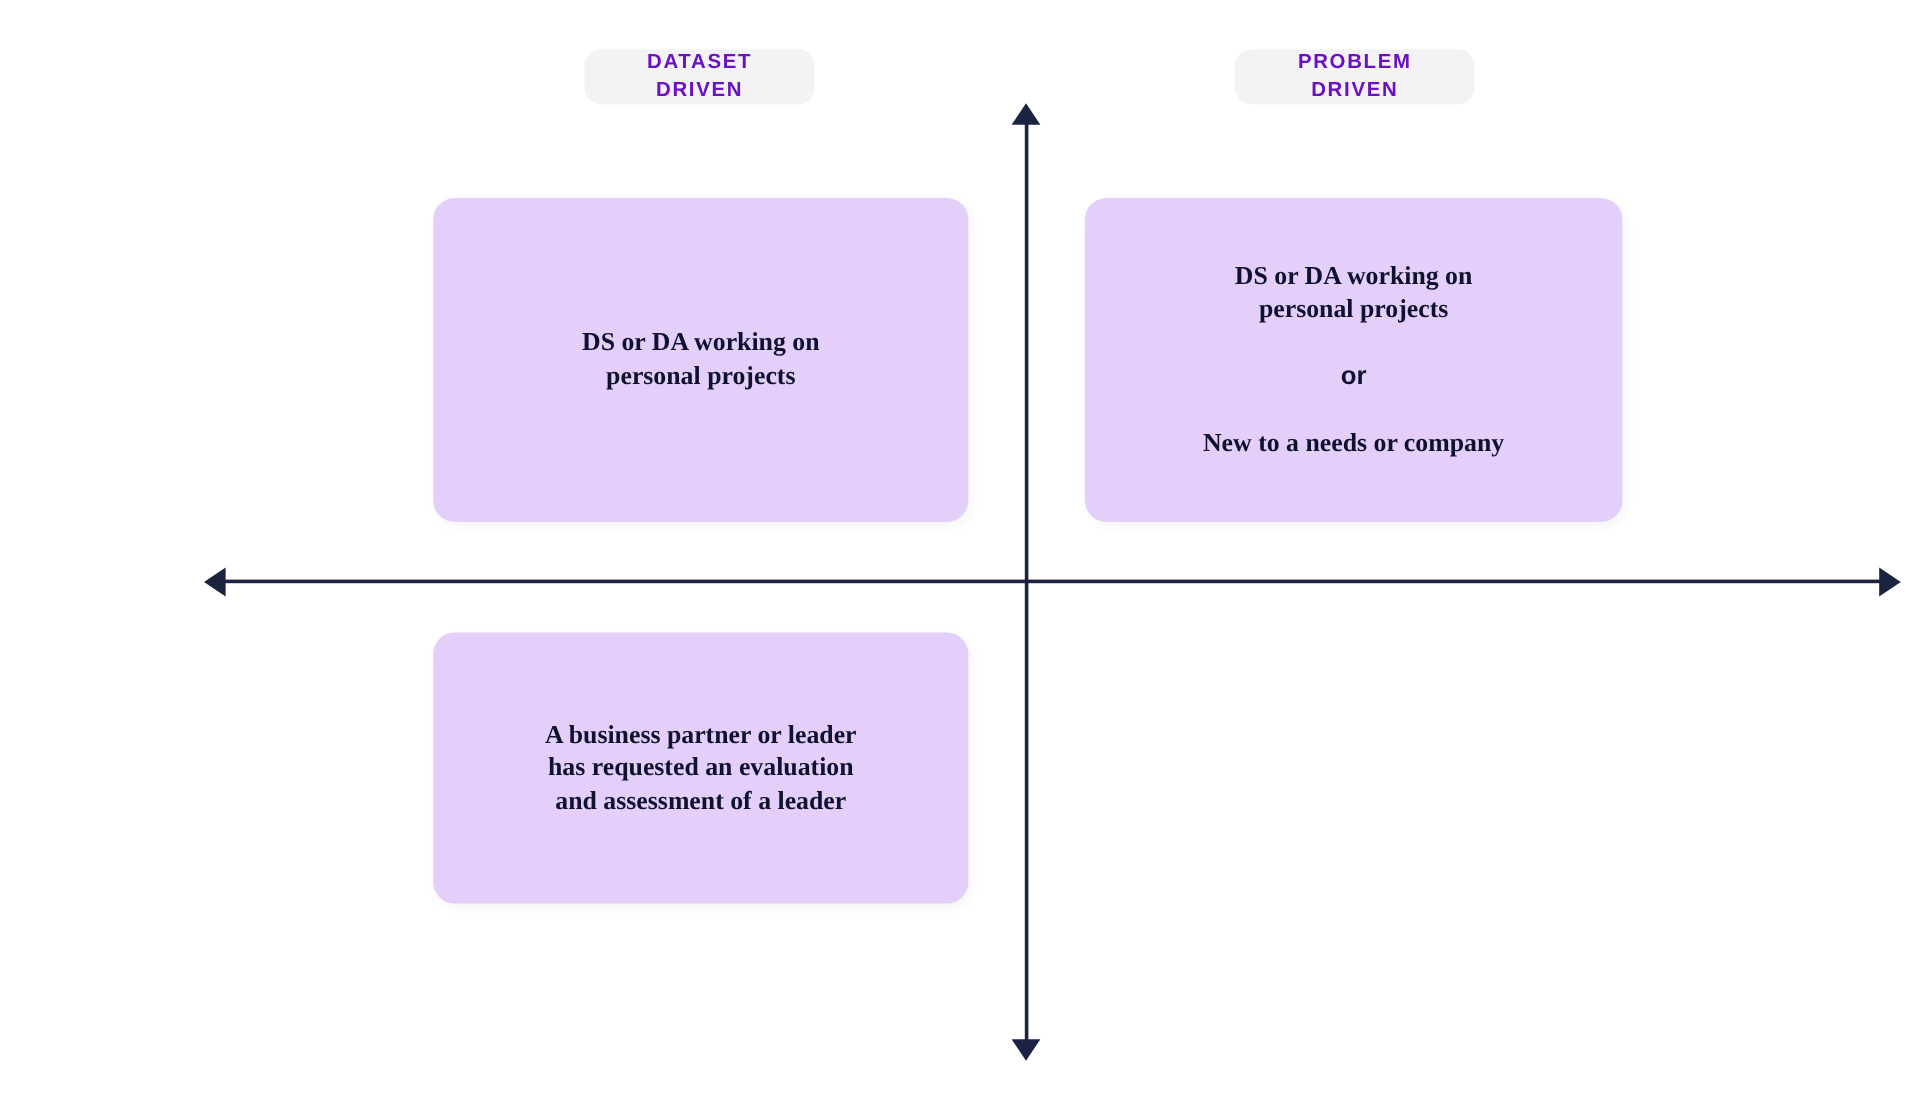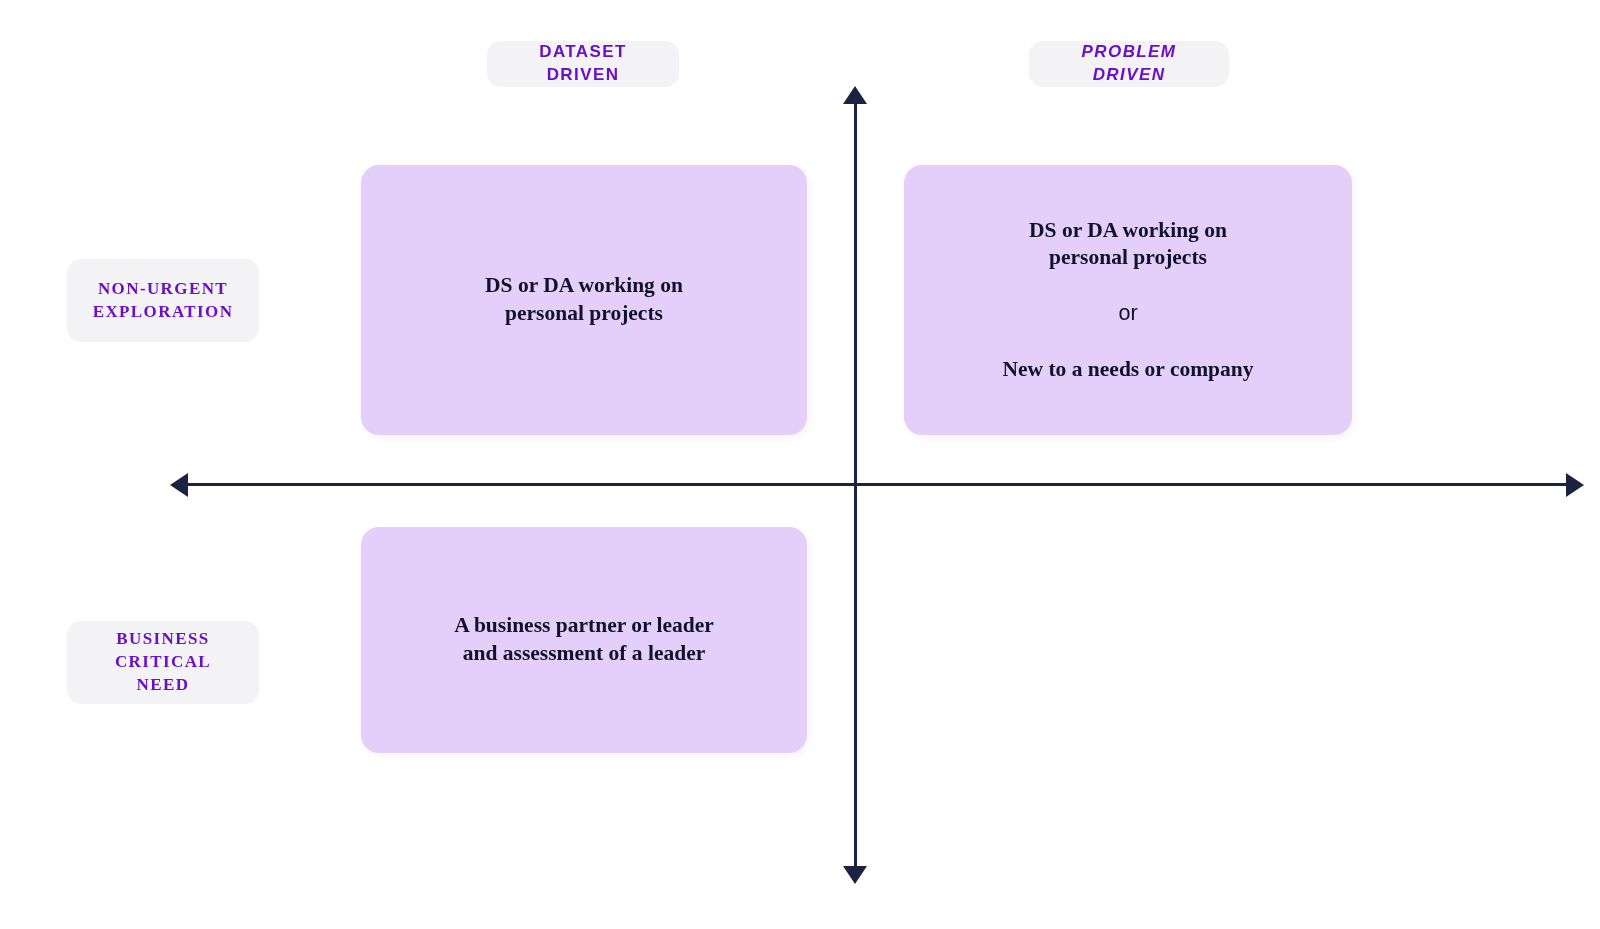--- a/index.html
+++ b/index.html
@@ -80,21 +80,21 @@
     font-size: 17px;
     letter-spacing: 1.4px;
     text-align: center;
     display: flex;
     align-items: center;
     justify-content: center;
     line-height: 1.35;
     padding: 10px 22px;
   }
   .pill-dataset  { left: 487px;  top: 41px;  width: 192px; height: 46px; }
-  .pill-problem  { left: 1029px; top: 41px;  width: 200px; height: 46px; font-style: italic; }
+  .pill-problem  { left: 1029px; top: 41px;  width: 200px; height: 46px; }
   .pill-nonurgent{ left: 67px;   top: 259px; width: 192px; height: 83px; }
   .pill-business { left: 67px;   top: 621px; width: 192px; height: 83px; }
 
   
   .card {
     position: absolute;
     background: #e3cffa;
     border-radius: 18px;
     display: flex;
     align-items: center;
@@ -108,21 +108,21 @@
     box-shadow: 3px 3px 10px rgba(0,0,0,0.045);
   }
   .card-tl { left: 361px;  top: 165px; width: 446px; height: 270px; }
   .card-tr { left: 904px;  top: 165px; width: 448px; height: 270px; }
   .card-bl { left: 361px;  top: 527px; width: 446px; height: 226px; }
   .card-br { left: 904px;  top: 527px; width: 448px; height: 273px; }
 
   .card-body { width: 100%; }
   .card-line { display: block; font-family: Liberation Serif, serif; }
   .card-gap  { display: block; height: 28px; }
-  .card-or   { display: block; font-weight: 400; }
+  .card-or   { display: block; font-weight: 700; }
 </style>
 </head>
 <body>
 
 <div id="canvas">
 
   <div class="axis-line-v"></div>
   <div class="axis-line-h"></div>
   <div class="arrow arrow-up"></div>
   <div class="arrow arrow-down"></div>
@@ -130,33 +130,21 @@
   <div class="arrow arrow-right"></div>
 
   <div class="pill pill-dataset">
     <span>DATASET DRIVEN</span>
   </div>
 
   <div class="pill pill-problem">
     <span>PROBLEM DRIVEN</span>
   </div>
 
-  <div class="pill pill-nonurgent">
-    <span>
-      <span class="card-line">NON-URGENT</span>
-      <span class="card-line">EXPLORATION</span>
-    </span>
-  </div>
 
-  <div class="pill pill-business">
-    <span>
-      <span class="card-line">BUSINESS</span>
-      <span class="card-line">CRITICAL NEED</span>
-    </span>
-  </div>
 
   <div class="card card-tl">
     <span class="card-body">
       <span class="card-line">DS or DA working on</span>
       <span class="card-line">personal projects</span>
     </span>
   </div>
 
   <div class="card card-tr">
     <span class="card-body">
@@ -165,18 +153,19 @@
       <span class="card-gap"></span>
       <span class="card-or">or</span>
       <span class="card-gap"></span>
       <span class="card-line">New to a needs or company</span>
     </span>
   </div>
 
   <div class="card card-bl">
     <span class="card-body">
       <span class="card-line">A business partner or leader</span>
+      <span class="card-line">has requested an evaluation</span>
       <span class="card-line">and assessment of a leader</span>
     </span>
   </div>
 
 
 </div>
 
 </body></html>

